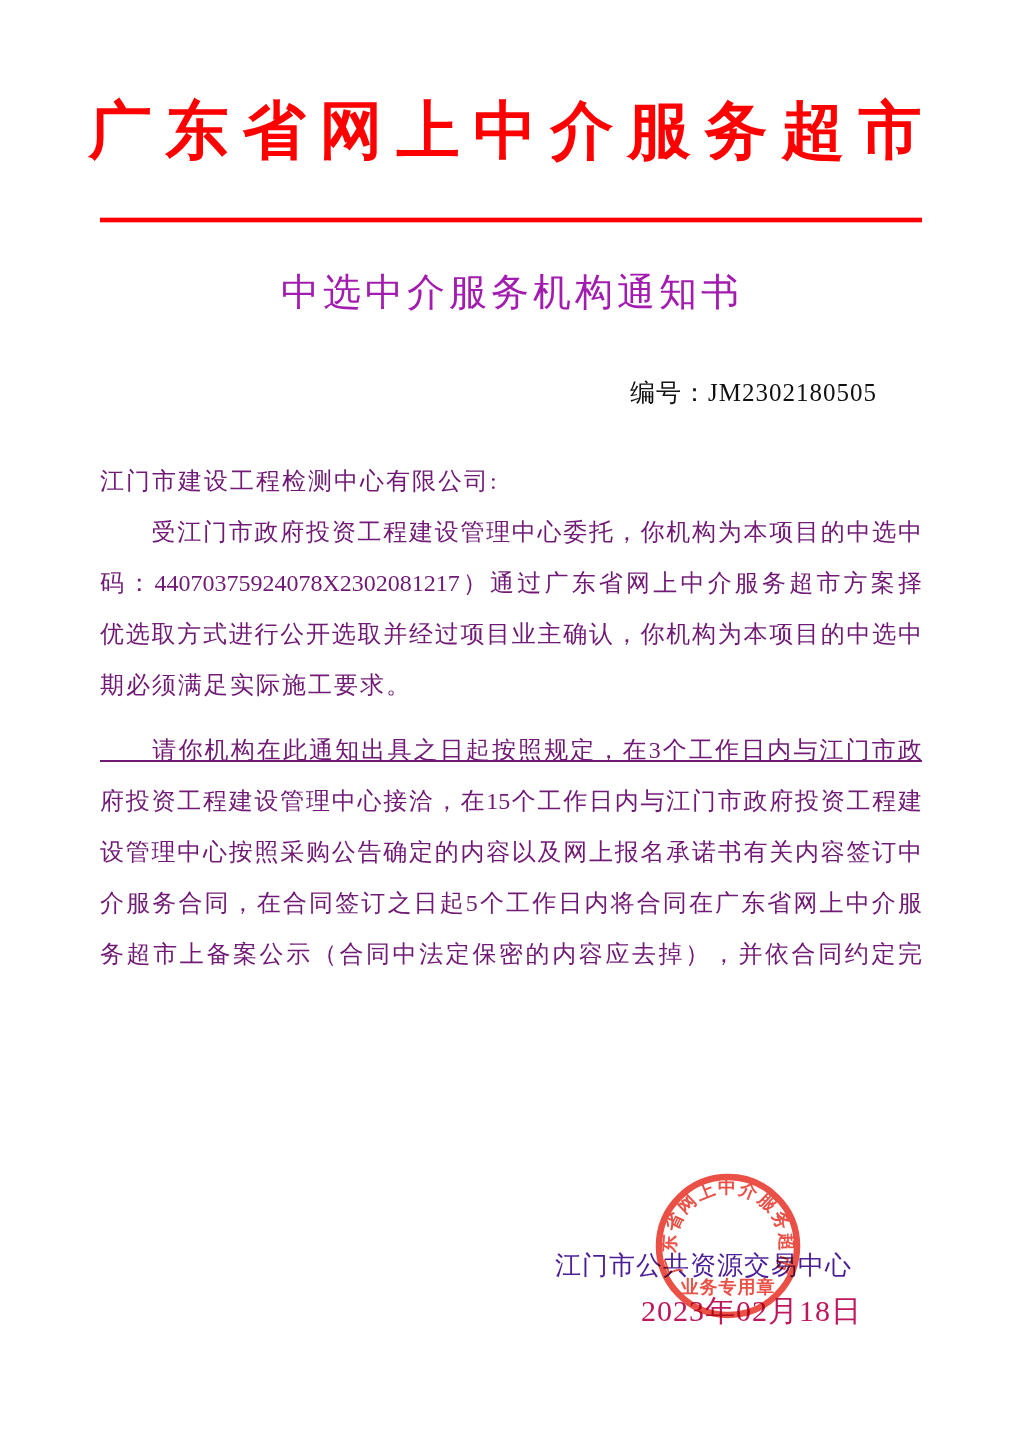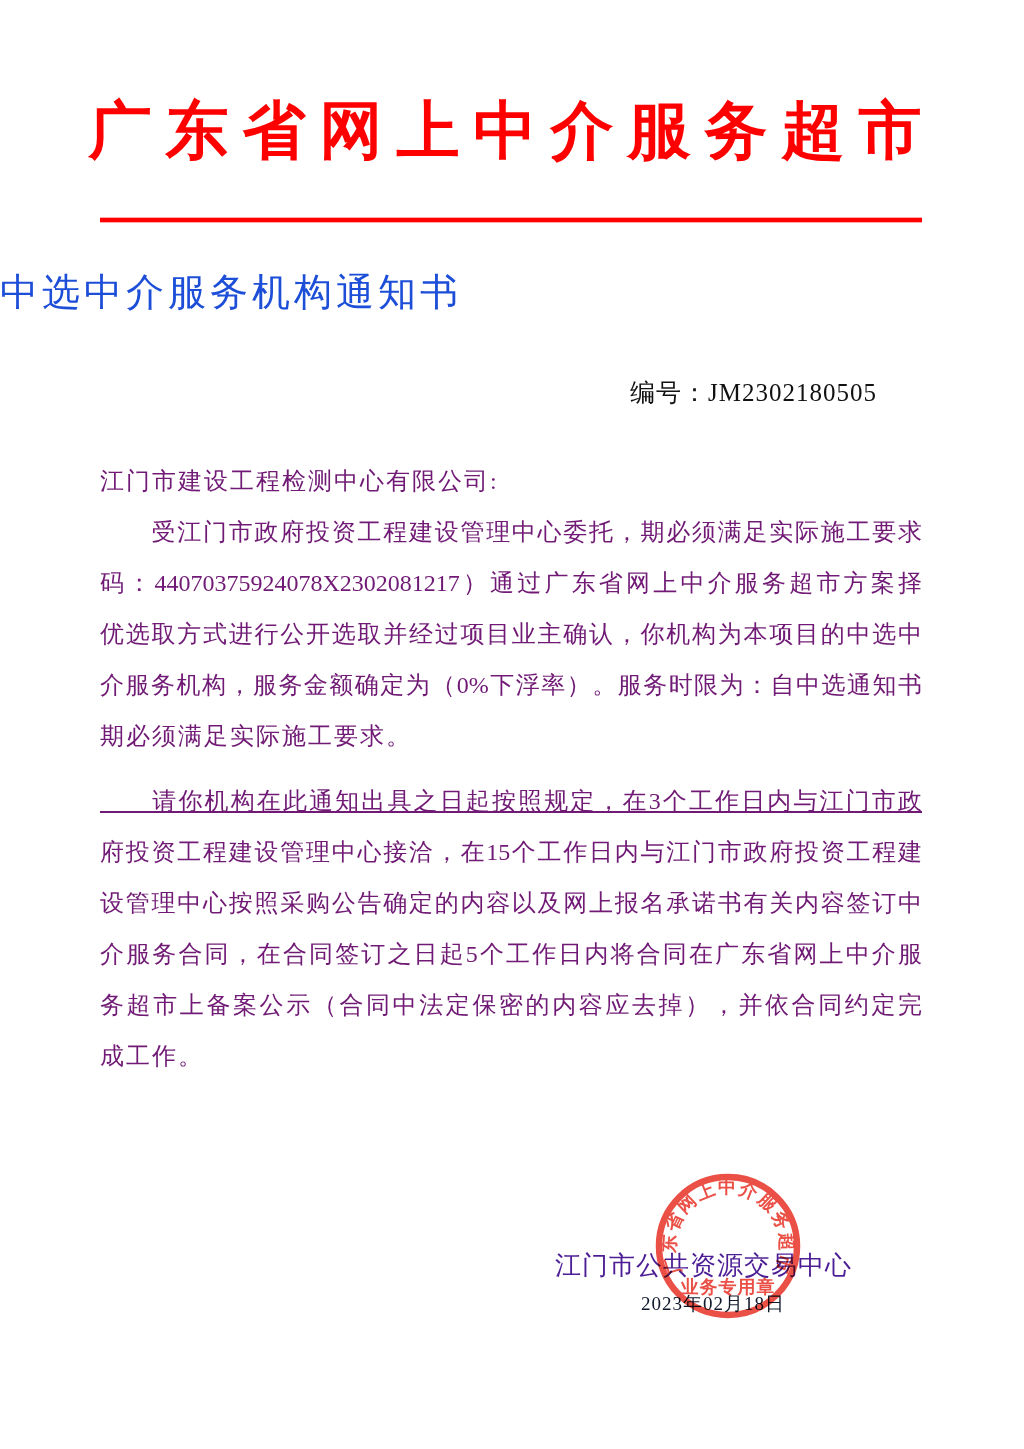--- a/index.html
+++ b/index.html
@@ -18,23 +18,24 @@
     color:#fe0000;
     white-space:nowrap;
   }
   .rule{
     position:absolute;top:217px;left:100px;width:822px;
     height:4px;background:#fe0000;
     border-top:1px solid #ffa8a8;border-bottom:1px solid #ffa8a8;
   }
   .doc-title{
     position:absolute;top:267px;left:0;width:1024px;
+    text-align:center;
     font-size:38px;font-weight:500;
     letter-spacing:4px;
-    color:#1d4ed8;
+    color:#a21caf;
     white-space:nowrap;
   }
   .doc-number{
     position:absolute;top:376px;right:147px;
     font-size:25px;color:#111111;
     letter-spacing:1px;white-space:nowrap;
   }
   .body-block{
     position:absolute;top:456px;left:100px;width:822px;
     color:#701a75;
@@ -51,21 +52,21 @@
     text-align:justify;
     text-align-last:justify;
   }
   .para-gap{margin-top:14px;text-decoration:underline;}
   .sig-org{
     position:absolute;top:1248px;left:555px;
     font-size:26px;color:#4c1d95;letter-spacing:1px;white-space:nowrap;
   }
   .sig-date{
     position:absolute;top:1291px;left:641px;
-    font-size:19px;color:#0f172a;letter-spacing:1px;white-space:nowrap;
+    font-size:30px;color:#be185d;letter-spacing:1px;white-space:nowrap;
   }
   .seal{
     position:absolute;top:1166px;left:648px;
     width:160px;height:160px;
     opacity:0.88;
     mix-blend-mode:multiply;
   }
   .seal text{
     font-family:"Liberation Serif","DejaVu Serif",serif;
     font-weight:bold;
@@ -80,31 +81,29 @@
 
   <div class="rule"></div>
 
   <div class="doc-title">中选中介服务机构通知书</div>
 
   <div class="doc-number"><span>编号：</span><span>JM2302180505</span></div>
 
   <div class="body-block">
     <div class="line">江门市建设工程检测中心有限公司:</div>
     <div>
-        <div class="line fill">　　受江门市政府投资工程建设管理中心委托，期必须满足实际施工要求</div>
+        <div class="line fill">　　受江门市政府投资工程建设管理中心委托，你机构为本项目的中选中</div>
         <div class="line fill">码：44070375924078X2302081217）通过广东省网上中介服务超市方案择</div>
         <div class="line fill">优选取方式进行公开选取并经过项目业主确认，你机构为本项目的中选中</div>
-        <div class="line fill">介服务机构，服务金额确定为（0%下浮率）。服务时限为：自中选通知书</div>
         <div class="line">期必须满足实际施工要求。</div>
         <div class="line fill para-gap">　　请你机构在此通知出具之日起按照规定，在3个工作日内与江门市政</div>
         <div class="line fill">府投资工程建设管理中心接洽，在15个工作日内与江门市政府投资工程建</div>
         <div class="line fill">设管理中心按照采购公告确定的内容以及网上报名承诺书有关内容签订中</div>
         <div class="line fill">介服务合同，在合同签订之日起5个工作日内将合同在广东省网上中介服</div>
         <div class="line fill">务超市上备案公示（合同中法定保密的内容应去掉），并依合同约定完</div>
-        <div class="line">成工作。</div>
       </div>
   </div>
 
   <div class="sig-org">江门市公共资源交易中心</div>
 
   <div class="sig-date">2023年02月18日</div>
 
   <svg class="seal" viewBox="0 0 160 160">
     <circle cx="80" cy="80" r="69" fill="none" stroke="#e7372c" stroke-width="6.5"></circle>
     <path id="sealArc" fill="none" d="M 34.1 106.5 A 53 53 0 1 1 125.9 106.5"></path>

